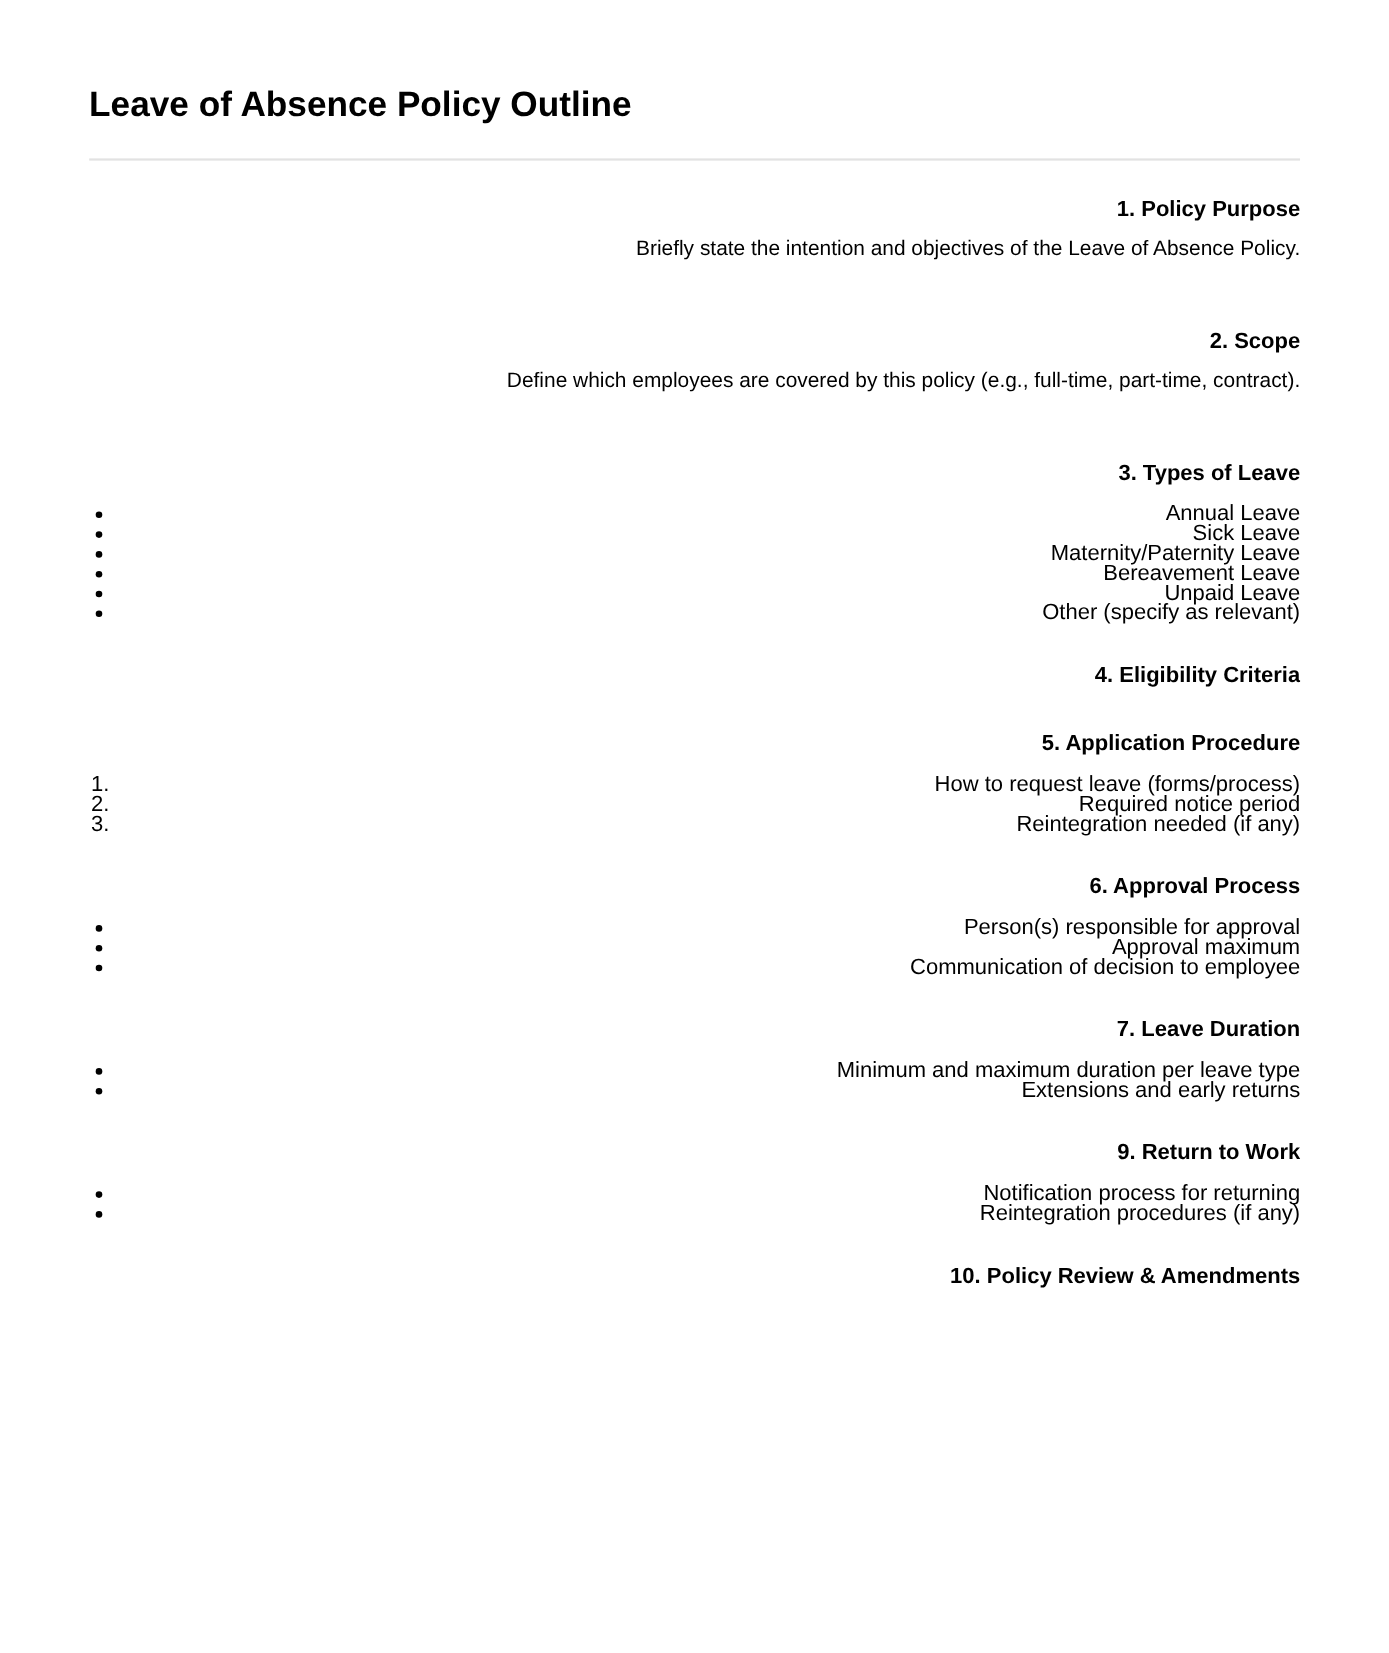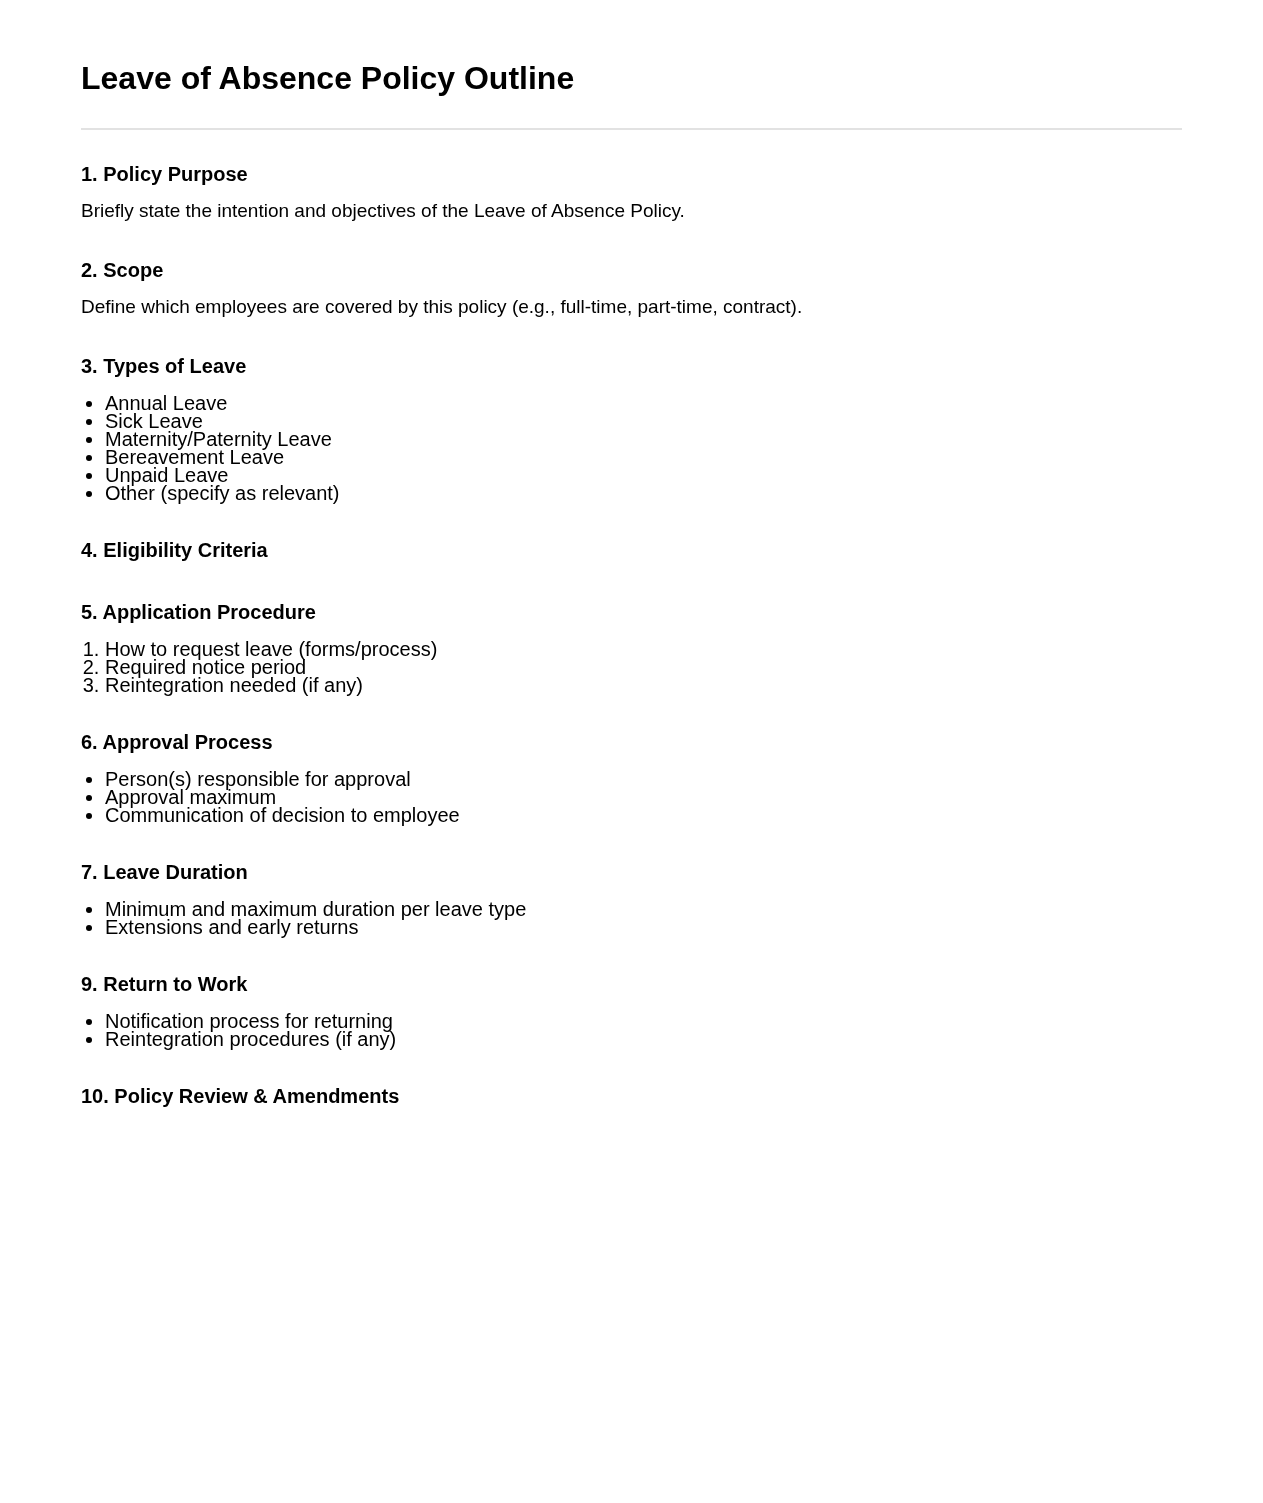--- a/index.html
+++ b/index.html
@@ -1,28 +1,28 @@
 <!DOCTYPE html>
 <html><head>
 <meta charset="utf-8">
 <style>
   html, body { margin:0; padding:0; background:#ffffff; }
   body { width:1263px; height:1503px; position:relative; overflow:hidden;
          font-family:"Liberation Sans", sans-serif; color:#000; }
-  .page { position:absolute; left:81px; top:0; width:1101px; height:1301px; overflow:hidden; }
+  .page { position:absolute; left:81px; top:16px; width:1101px; height:1301px; overflow:hidden; }
   h1 { font-size:32px; font-weight:bold; margin:0; position:absolute; top:59px; left:0; line-height:38px; }
   .divider { position:absolute; top:128px; left:0; width:1101px; height:0; border-top:2px solid #e2e2e2; }
   .sections { position:absolute; top:160px; left:0; width:1101px; }
-  .section { margin:0 0 0 0; }
+  .section { margin:0 0 0 0;text-align:right; }
   h2 { font-size:20px; font-weight:bold; margin:0; line-height:28px; }
   p { font-size:19px; margin:14px 0 0 0; line-height:18px; }
   ul, ol { font-size:20px; margin:14px 0 0 0; padding-left:24px; line-height:18px; }
   li { margin:0; }
   .section + .section { margin-top:34px; }
-  .section.text + .section { margin-top:36px; }
+  .section.text + .section { margin-top:60px; }
 </style>
 </head>
 <body>
 
 <div class="page">
   <h1>Leave of Absence Policy Outline</h1>
   <div class="divider"></div>
 
   <div class="sections">
 

